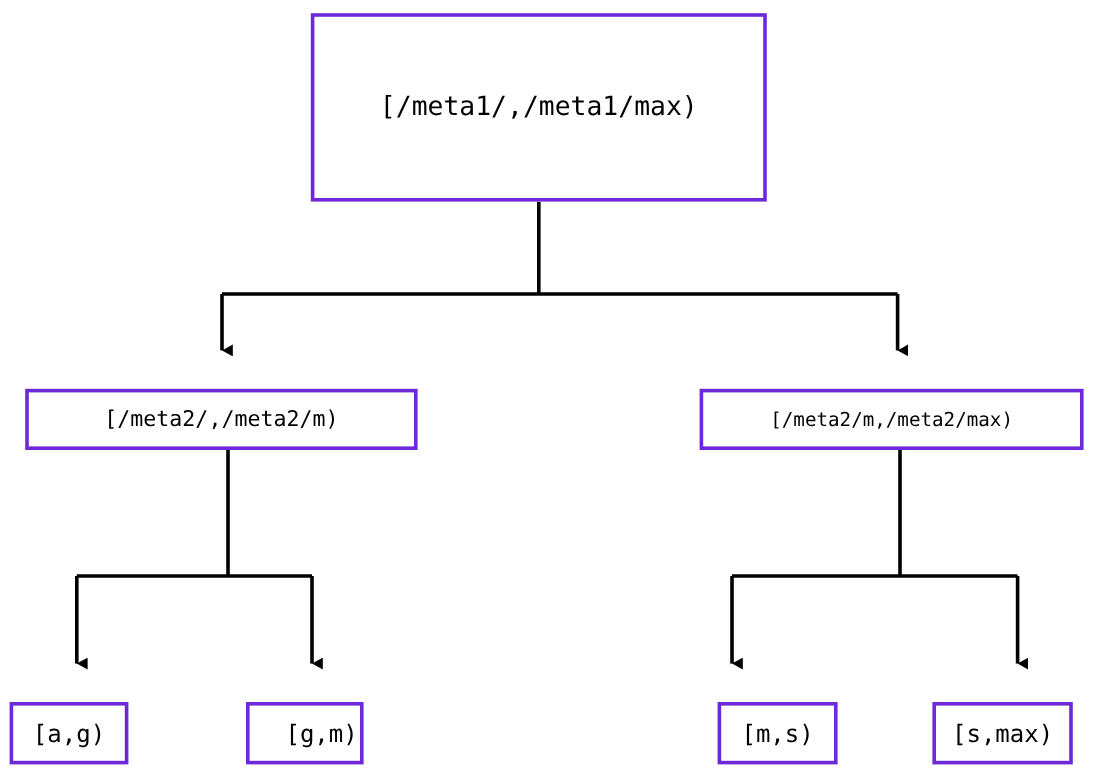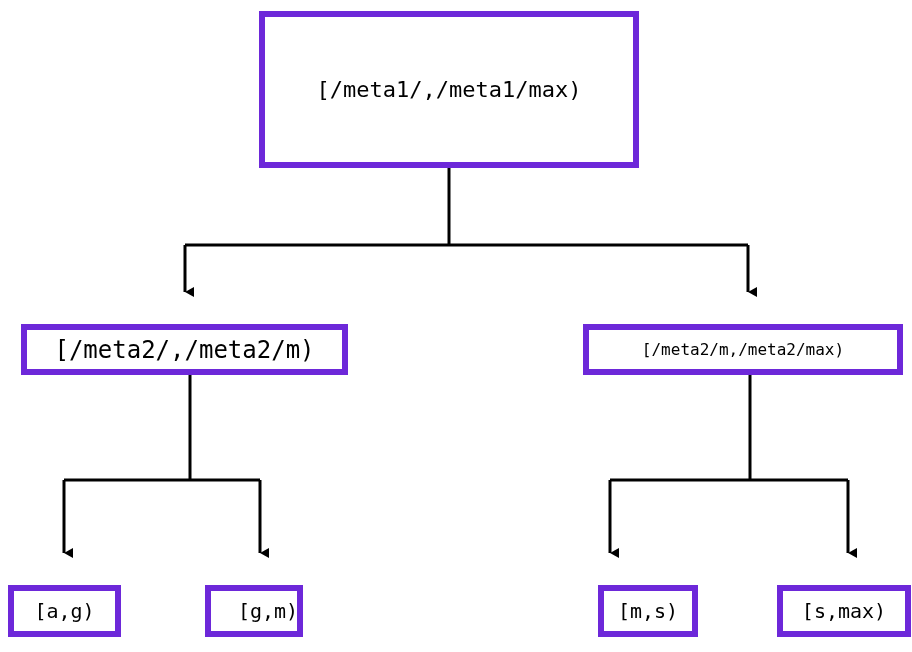--- a/index.html
+++ b/index.html
@@ -21,21 +21,21 @@
   #diagram-svg {
     position: absolute;
     left: 0;
     top: 0;
     width: 912px;
     height: 652px;
   }
   .node-box {
     position: absolute;
     box-sizing: border-box;
-    border: 6px solid #6d28d9;
+    border: 3px solid #6d28d9;
     background: #ffffff;
     display: flex;
     align-items: center;
     justify-content: center;
     color: #000000;
     font-family: "DejaVu Sans Mono", "Liberation Mono", monospace;
     white-space: pre;
     letter-spacing: 0px;
     z-index: 2;
   }
@@ -44,38 +44,38 @@
     top: 11px;
     width: 380px;
     height: 157px;
     font-size: 22px;
   }
   .node-mid-left {
     left: 21px;
     top: 324px;
     width: 327px;
     height: 51px;
-    font-size: 24px;
+    font-size: 18px;
   }
   .node-mid-right {
     left: 583px;
     top: 324px;
     width: 320px;
     height: 51px;
     font-size: 16px;
   }
   .node-leaf {
     top: 585px;
     height: 52px;
     font-size: 20px;
   }
-  .leaf-1 { left: 8px;   width: 113px;  }
+  .leaf-1 { left: 8px;   width: 99px;  }
   .leaf-2 { left: 205px; width: 98px; padding-left: 28px;  }
   .leaf-3 { left: 553px; width: 100px; margin-left: 45px; }
-  .leaf-4 { left: 777px; width: 134px; }
+  .leaf-4 { left: 777px; width: 117px; }
 </style>
 </head>
 <body>
 
 <div id="diagram-root">
 
   <svg id="diagram-svg" viewBox="0 0 912 652" xmlns="http://www.w3.org/2000/svg">
     <defs>
       <marker id="arrowdown" markerWidth="10" markerHeight="10" refX="5" refY="9" orient="auto" markerUnits="userSpaceOnUse">
         <path d="M 0,0 L 10,0 L 5,9 z" fill="#000000"></path>

